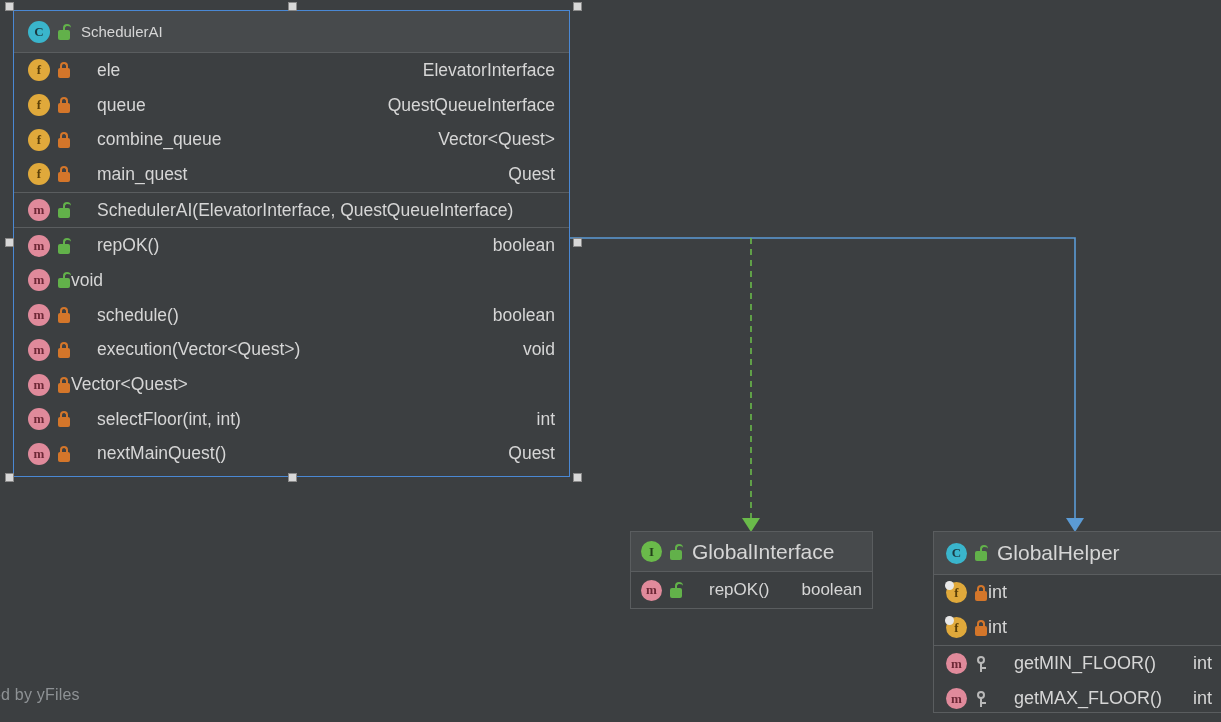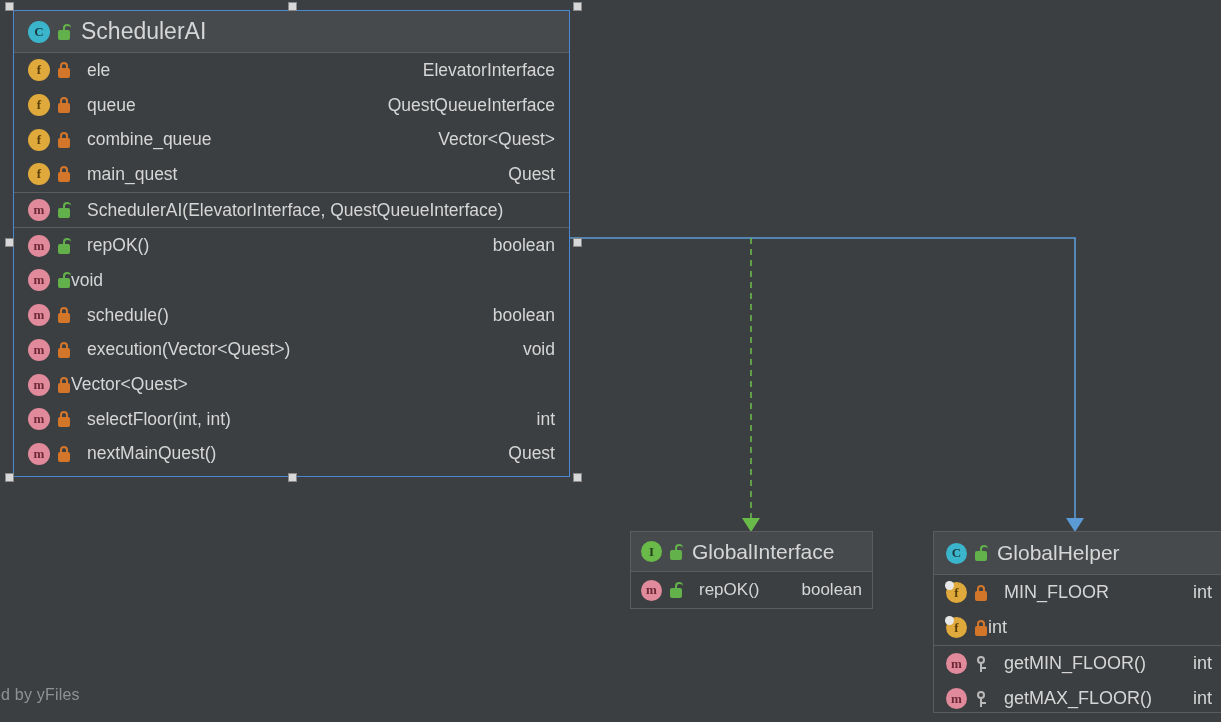--- a/index.html
+++ b/index.html
@@ -26,21 +26,21 @@
   .uml-row {
     display:flex; align-items:center;
     white-space:nowrap;
   }
   .row-name { flex:1 1 auto; color:#d6d6d6; overflow:hidden; }
   .row-type { flex:0 0 auto; color:#d6d6d6; }
 
   
   #node-scheduler { left:13px; top:10px; width:557px; height:467px; }
   #node-scheduler .uml-header { height:42px; padding:0 14px 0 14px; }
-  #node-scheduler .uml-header .title { font-size:23px; color:#d6d6d6; margin-left:10px; }
+  #node-scheduler .uml-header .title { font-size:15px; color:#d6d6d6; margin-left:10px; }
   #node-scheduler .uml-row { height:34.7px; padding:0 14px 0 14px; font-size:17.5px; }
 
   
   #node-globalinterface { left:630px; top:531px; width:243px; height:78px; }
   #node-globalinterface .uml-header { height:40px; padding:0 10px; }
   #node-globalinterface .uml-header .title { font-size:21px; color:#d6d6d6; margin-left:9px; }
   #node-globalinterface .uml-row { height:36px; padding:0 10px; font-size:17px; }
 
   #node-globalhelper { left:933px; top:531px; width:292px; height:182px; }
   #node-globalhelper .uml-header { height:43px; padding:0 12px; }
@@ -89,21 +89,21 @@
   }
   .key .kstem {
     position:absolute; left:6px; top:7px;
     width:2px; height:9px; background:currentColor;
   }
   .key .ktooth {
     position:absolute; left:8px; top:11px;
     width:4px; height:2px; background:currentColor;
   }
 
-  .name-gap { margin-left:16px; }
+  .name-gap { margin-left:26px; }
 
   
   .handle {
     position:absolute; width:9px; height:9px;
     background:#d8d8d8; border:1px solid #8a8a8a;
   }
 
   
   #edges { position:absolute; left:0; top:0; width:1221px; height:722px; pointer-events:none; }
 
@@ -334,21 +334,20 @@
     <div class="uml-section">
       <div class="uml-row">
         <span class="ico">
           <span class="ico-circle ico-field" style="width:21px;height:21px;">f</span>
           <span class="ico-static-dot"></span>
         </span>
         <span class="lock lock-orange">
             <span class="shackle"></span>
             <span class="body"></span>
           </span>
-        <span class="row-name name-gap">MIN_FLOOR</span>
         <span class="row-type">int</span>
       </div>
       <div class="uml-row">
         <span class="ico">
           <span class="ico-circle ico-field" style="width:21px;height:21px;">f</span>
           <span class="ico-static-dot"></span>
         </span>
         <span class="lock lock-orange">
             <span class="shackle"></span>
             <span class="body"></span>

